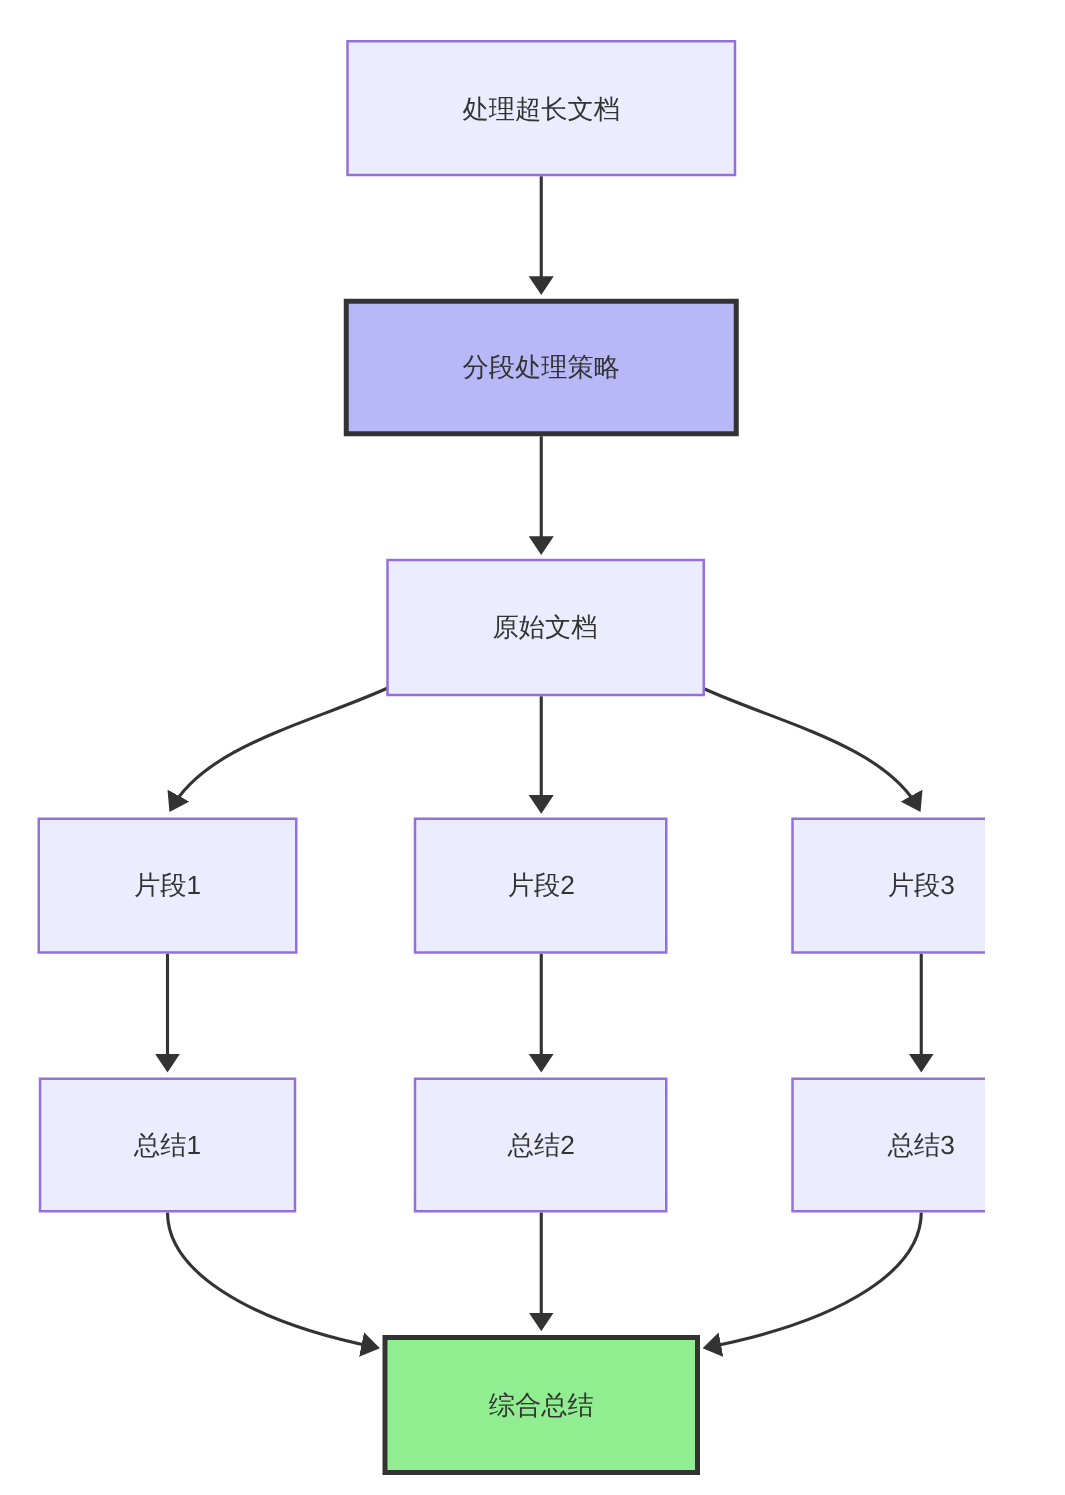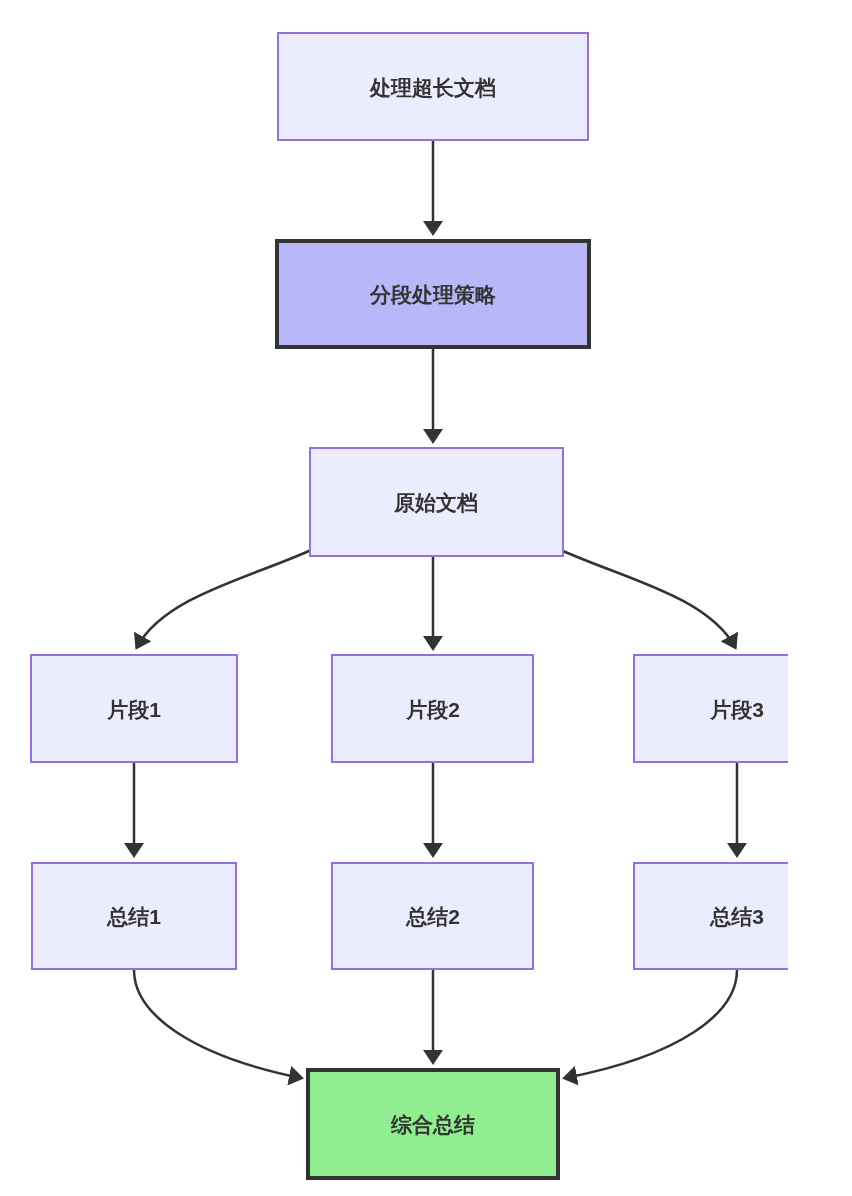--- a/index.html
+++ b/index.html
@@ -7,21 +7,20 @@
     padding: 0;
     background: #ffffff;
     width: 852px;
     height: 1196px;
     font-family: "Liberation Sans", "DejaVu Sans", sans-serif;
   }
   #canvas-wrap {
     width: 788px;
     height: 1196px;
     overflow: hidden;
-    font-weight: bold;
   }
   svg { display: block; }
   .edge {
     fill: none;
     stroke: #333333;
     stroke-width: 2.5px;
   }
   .node-rect {
     fill: #ECECFF;
     stroke: #9370DB;

